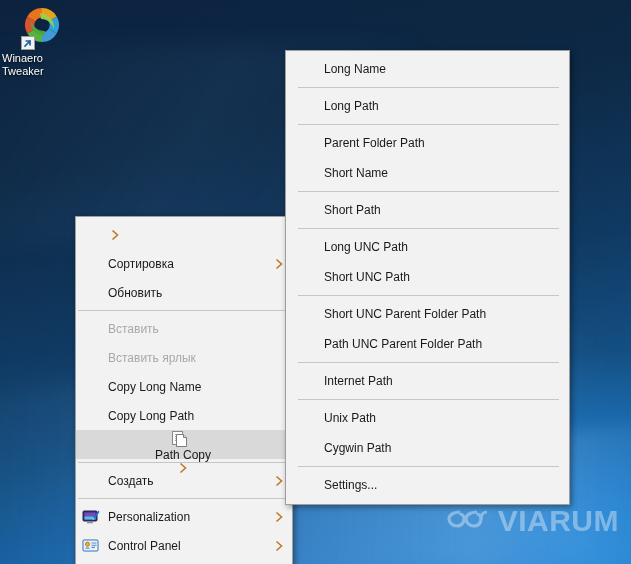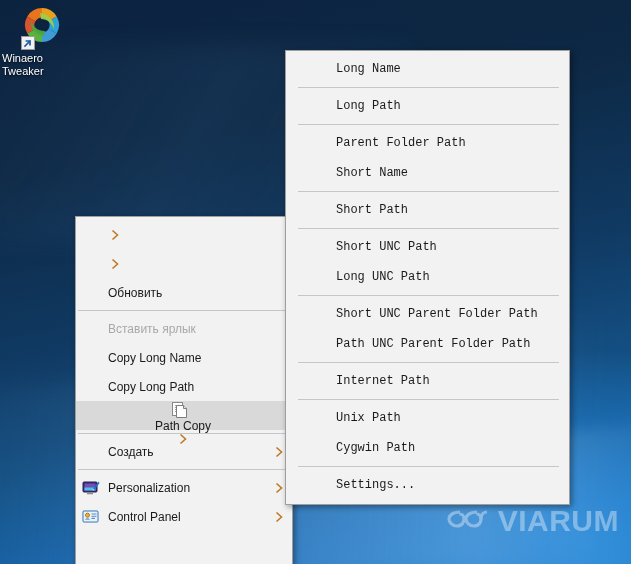--- a/index.html
+++ b/index.html
@@ -115,21 +115,21 @@
 
   .mi {
     position: relative;
     display: flex;
     align-items: center;
     height: 29px;
     padding: 0 6px 0 4px;
     box-sizing: border-box;
     white-space: nowrap;
   }
-  .mi.sub-row { height: 30px; padding-left: 50px; font-family: Liberation Mono, monospace; }
+  .mi.sub-row { height: 30px; padding-left: 38px; }
   .mi .ico {
     width: 22px;
     min-width: 22px;
     height: 18px;
     margin-right: 6px;
     display: flex;
     align-items: center;
     justify-content: center;
   }
   .mi .txt { flex: 1 1 auto; }
@@ -203,32 +203,38 @@
     <div class="mi">
       <span class="ico"></span>
       <span class="chev">
         <svg width="9" height="12" viewBox="0 0 9 12">
           <path d="M1.5 1.5 L6.5 6 L1.5 10.5" fill="none" stroke="currentColor" stroke-width="1.6"></path>
         </svg>
       </span>
     </div>
     <div class="mi">
       <span class="ico"></span>
+      <span class="txt">Сортировка</span>
       <span class="chev">
         <svg width="9" height="12" viewBox="0 0 9 12">
           <path d="M1.5 1.5 L6.5 6 L1.5 10.5" fill="none" stroke="currentColor" stroke-width="1.6"></path>
         </svg>
       </span>
     </div>
     <div class="mi">
       <span class="ico"></span>
       <span class="txt">Обновить</span>
       <span class="chev"></span>
     </div>
     <div class="sep"></div>
+    <div class="mi disabled">
+      <span class="ico"></span>
+      <span class="txt">Вставить</span>
+      <span class="chev"></span>
+    </div>
     <div class="mi disabled">
       <span class="ico"></span>
       <span class="txt">Вставить ярлык</span>
       <span class="chev"></span>
     </div>
     <div class="mi">
       <span class="ico"></span>
       <span class="txt">Copy Long Name</span>
       <span class="chev"></span>
     </div>
@@ -318,25 +324,25 @@
     </div>
     <div class="mi sub-row">
       <span class="txt">Short Name</span>
     </div>
     <div class="sep"></div>
     <div class="mi sub-row">
       <span class="txt">Short Path</span>
     </div>
     <div class="sep"></div>
     <div class="mi sub-row">
+      <span class="txt">Long UNC Path</span>
+    </div>
+    <div class="mi sub-row">
       <span class="txt">Short UNC Path</span>
     </div>
-    <div class="mi sub-row">
-      <span class="txt">Long UNC Path</span>
-    </div>
     <div class="sep"></div>
     <div class="mi sub-row">
       <span class="txt">Short UNC Parent Folder Path</span>
     </div>
     <div class="mi sub-row">
       <span class="txt">Path UNC Parent Folder Path</span>
     </div>
     <div class="sep"></div>
     <div class="mi sub-row">
       <span class="txt">Internet Path</span>

